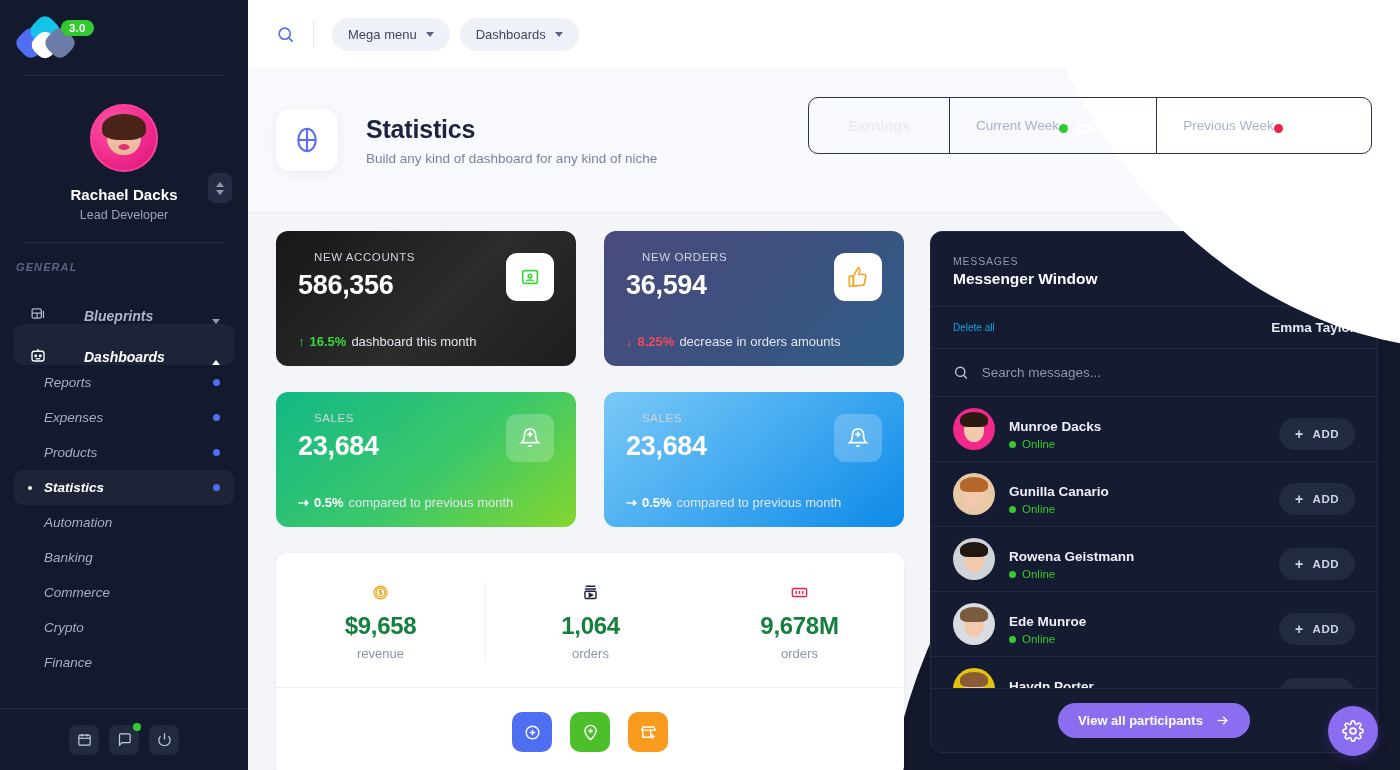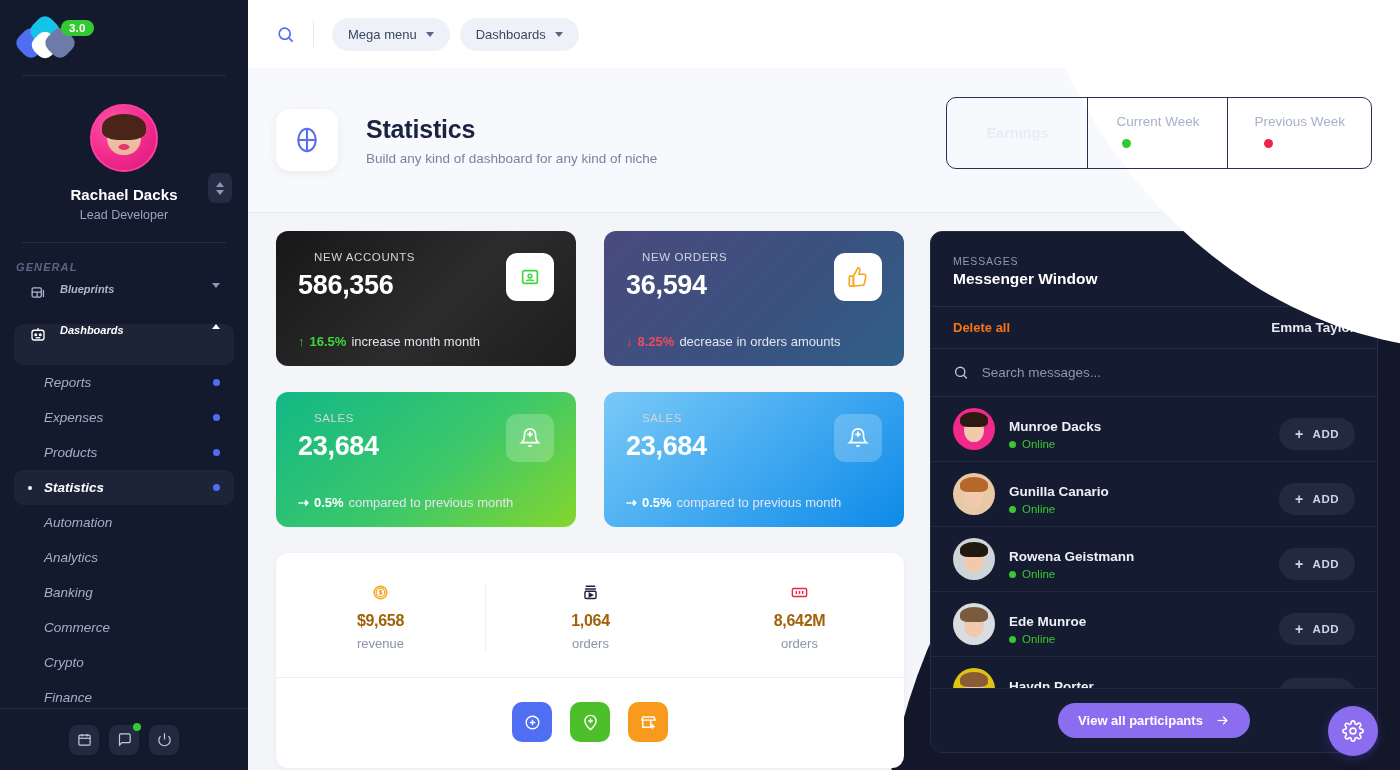--- a/index.html
+++ b/index.html
@@ -60,22 +60,22 @@
     width:24px; height:30px; border-radius:7px; background:#242b42;
     display:flex; flex-direction:column; align-items:center; justify-content:center; gap:3px;
   }
   .prof-toggle .ch { width:0;height:0;border-left:4px solid transparent;border-right:4px solid transparent; }
   .prof-toggle .up { border-bottom:5px solid #8e97b3; }
   .prof-toggle .dn { border-top:5px solid #8e97b3; }
 
   .nav-area { flex: 1; overflow: hidden; padding-top: 18px; position: relative; font-style: italic; }
   .nav-label { color:#5c6482; font-size:11px; letter-spacing:1.1px; padding:0 0 10px 16px; font-weight:600;}
   .nav-item {
-    display:flex; align-items:flex-start; height:41px; margin:0 14px; padding:0 14px;
-    border-radius:9px; color:#aeb6cd; font-size:11px; font-weight:bold; cursor:pointer;
+    display:flex; align-items:flex-end; height:41px; margin:0 14px; padding:0 14px;
+    border-radius:9px; color:#aeb6cd; font-size:14px; font-weight:bold; cursor:pointer;gap:24px;
   }
   .nav-item.active { background:#1d2438; color:#ffffff; }
   .nav-item .n-icon { width:20px; height:20px; margin-right:12px; display:flex; align-items:center; justify-content:center; color:#aeb6cd;}
   .nav-item.active .n-icon { color:#ffffff; }
   .nav-item .n-label { flex:1; }
   .chev { width:0;height:0;border-left:4.5px solid transparent;border-right:4.5px solid transparent; }
   .chev.down { border-top:5px solid #8e97b3; }
   .chev.up   { border-bottom:5px solid #ffffff; }
 
   .sub-item {
@@ -147,21 +147,21 @@
   }
   .ph-text { margin-left:28px; }
   .ph-title { font-size:25px; color:#1b2340; font-weight:bold; letter-spacing:-.2px;}
   .ph-sub { font-size:13.5px; color:#7a melt; }
   .ph-sub { font-size:13.5px; color:#79839e; margin-top:7px; }
 
   .earnings {
     position:absolute; right:28px; top:97px; z-index:8;
     display:flex; border:1px solid #2a3150; border-radius:10px; overflow:hidden;
   }
-  .earn-cell { padding:16px 26px; display:flex; flex-direction:column; align-items:center; justify-content:center; min-width:140px; }
+  .earn-cell { padding:16px 26px; display:flex; flex-direction:row; align-items:center; justify-content:center; min-width:140px; }
   .earn-cell + .earn-cell { border-left:1px solid #2a3150; }
   .earn-label-main { color:#e9ecf5; font-size:14.5px; font-weight:bold; }
   .earn-label { color:#a9b1c8; font-size:13.5px; }
   .earn-val { color:#fff; font-size:15px; font-weight:bold; display:flex; align-items:center; gap:8px; margin-top:6px;}
   .edot { width:9px; height:9px; border-radius:50%; }
 
   
   .dark-blob {
     position:absolute; z-index:2; background:#121729; pointer-events:none;
   }
@@ -206,21 +206,21 @@
   .sc-icon.ghost { background:rgba(255,255,255,.22); }
 
   .metrics-card {
     background:#fff; border-radius:12px; margin-top:26px; padding:0;
     box-shadow:0 1px 4px rgba(30,40,80,.05); overflow:hidden;
   }
   .metrics-row { display:flex; padding:30px 0 26px; }
   .metric { flex:1; text-align:center; }
   .metric + .metric.sep { border-left:1px solid #eceff5; }
   .m-icon { font-size:17px; margin-bottom:9px; height:20px; }
-  .m-val { font-size:16px; color:#a16207; font-weight:bold; letter-spacing:-.3px; }
+  .m-val { font-size:24px; color:#15803d; font-weight:bold; letter-spacing:-.3px; }
   .m-lab { font-size:13px; color:#8b93aa; margin-top:6px; }
   .metrics-divider { height:1px; background:#eceff5; }
   .actions-row { display:flex; justify-content:center; gap:18px; padding:24px 0 26px; }
   .act-btn {
     width:40px; height:40px; border-radius:10px; display:flex; align-items:center;
     justify-content:center; cursor:pointer;
   }
   .act-blue { background:#4f6ef2; }
   .act-green { background:#4dbf2a; }
   .act-orange { background:#f79a1e; }
@@ -236,21 +236,21 @@
   .msg-badge {
     margin-left:auto; width:38px; height:38px; border-radius:50%;
     background:#3b4de0; color:#fff; font-size:12.5px; font-weight:bold;
     display:flex; align-items:center; justify-content:center; position:relative;
   }
   .msg-badge .bdot { position:absolute; left:1px; bottom:2px; width:8px;height:8px;border-radius:50%;background:#f0224a; }
   .msg-sub {
     display:flex; align-items:center; padding:13px 22px;
     border-top:1px solid #242b45; border-bottom:1px solid #242b45;
   }
-  .del-all { color:#f97316; font-size:13px; font-weight:bold; cursor:pointer; }
+  .del-all { color:#0ea5e9; font-size:10px; font-weight:normal; cursor:pointer; }
   .msg-user { margin-left:auto; color:#e7eaf3; font-size:13.5px; font-weight:bold; }
   .msg-search { display:flex; align-items:center; gap:13px; padding:15px 22px; border-bottom:1px solid #242b45; }
   .msg-search input {
     background:transparent; border:none; outline:none; color:#c8cee0;
     font-size:13.5px; font-family:"Liberation Sans",sans-serif; width:100%;
   }
   .msg-search input::placeholder { color:#8e96b0; }
   .msg-list { }
   .msg-item { display:flex; align-items:flex-end; padding:11px 22px; border-bottom:1px solid #212940; }
   .mi-av { width:42px; height:42px; border-radius:50%; flex:0 0 42px; position:relative; overflow:hidden; }
@@ -354,23 +354,20 @@
       </div>
       <div class="sub-item active">
         <span class="sub-bullet"></span>
         <span class="s-label">Statistics</span>
         <span class="sub-dot"></span>
       </div>
       <div class="sub-item">
         <span class="s-label">Automation</span>
       </div>
       <div class="sub-item">
-        <span class="s-label">Analytics</span>
-      </div>
-      <div class="sub-item">
         <span class="s-label">Banking</span>
       </div>
       <div class="sub-item">
         <span class="s-label">Commerce</span>
       </div>
       <div class="sub-item">
         <span class="s-label">Crypto</span>
       </div>
       <div class="sub-item">
         <span class="s-label">Finance</span>
@@ -495,21 +492,21 @@
 
       <div class="col-left">
 
         <div class="cards-row">
           <div class="stat-card sc-black">
             <div class="sc-label">NEW ACCOUNTS</div>
             <div class="sc-value">586,356</div>
             <div class="sc-foot">
               <span class="sc-pct pct-up">↑</span>
               <span class="sc-pct pct-up">16.5%</span>
-              <span>increase month month</span>
+              <span>dashboard this month</span>
             </div>
             <div class="sc-icon">
               <svg viewBox="0 0 24 24" width="22" height="22" fill="none" stroke="#3dd63d" stroke-width="1.8">
                   <rect x="4" y="5" width="16" height="14" rx="2"></rect>
                   <circle cx="12" cy="11" r="2"></circle>
                   <path d="M8 16.5c1-1.6 6.9-1.6 8 0"></path>
                 </svg>
             </div>
           </div>
 
@@ -595,21 +592,21 @@
             </div>
             <div class="metric">
               <div class="m-icon">
                 <svg viewBox="0 0 24 24" width="19" height="19" fill="none" stroke="#f0224a" stroke-width="1.8">
                     <rect x="3" y="7" width="18" height="10" rx="1.6"></rect>
                     <line x1="8" y1="10" x2="8" y2="14"></line>
                     <line x1="12" y1="10" x2="12" y2="14"></line>
                     <line x1="16" y1="10" x2="16" y2="14"></line>
                   </svg>
               </div>
-              <div class="m-val">8,642M</div>
+              <div class="m-val">9,678M</div>
               <div class="m-lab">orders</div>
             </div>
           </div>
           <div class="metrics-divider"></div>
           <div class="actions-row">
             <div class="act-btn act-blue">
               <svg viewBox="0 0 24 24" width="19" height="19" fill="none" stroke="#fff" stroke-width="1.8">
                   <circle cx="12" cy="12" r="8"></circle>
                   <line x1="12" y1="8.5" x2="12" y2="15.5"></line>
                   <line x1="8.5" y1="12" x2="15.5" y2="12"></line>

